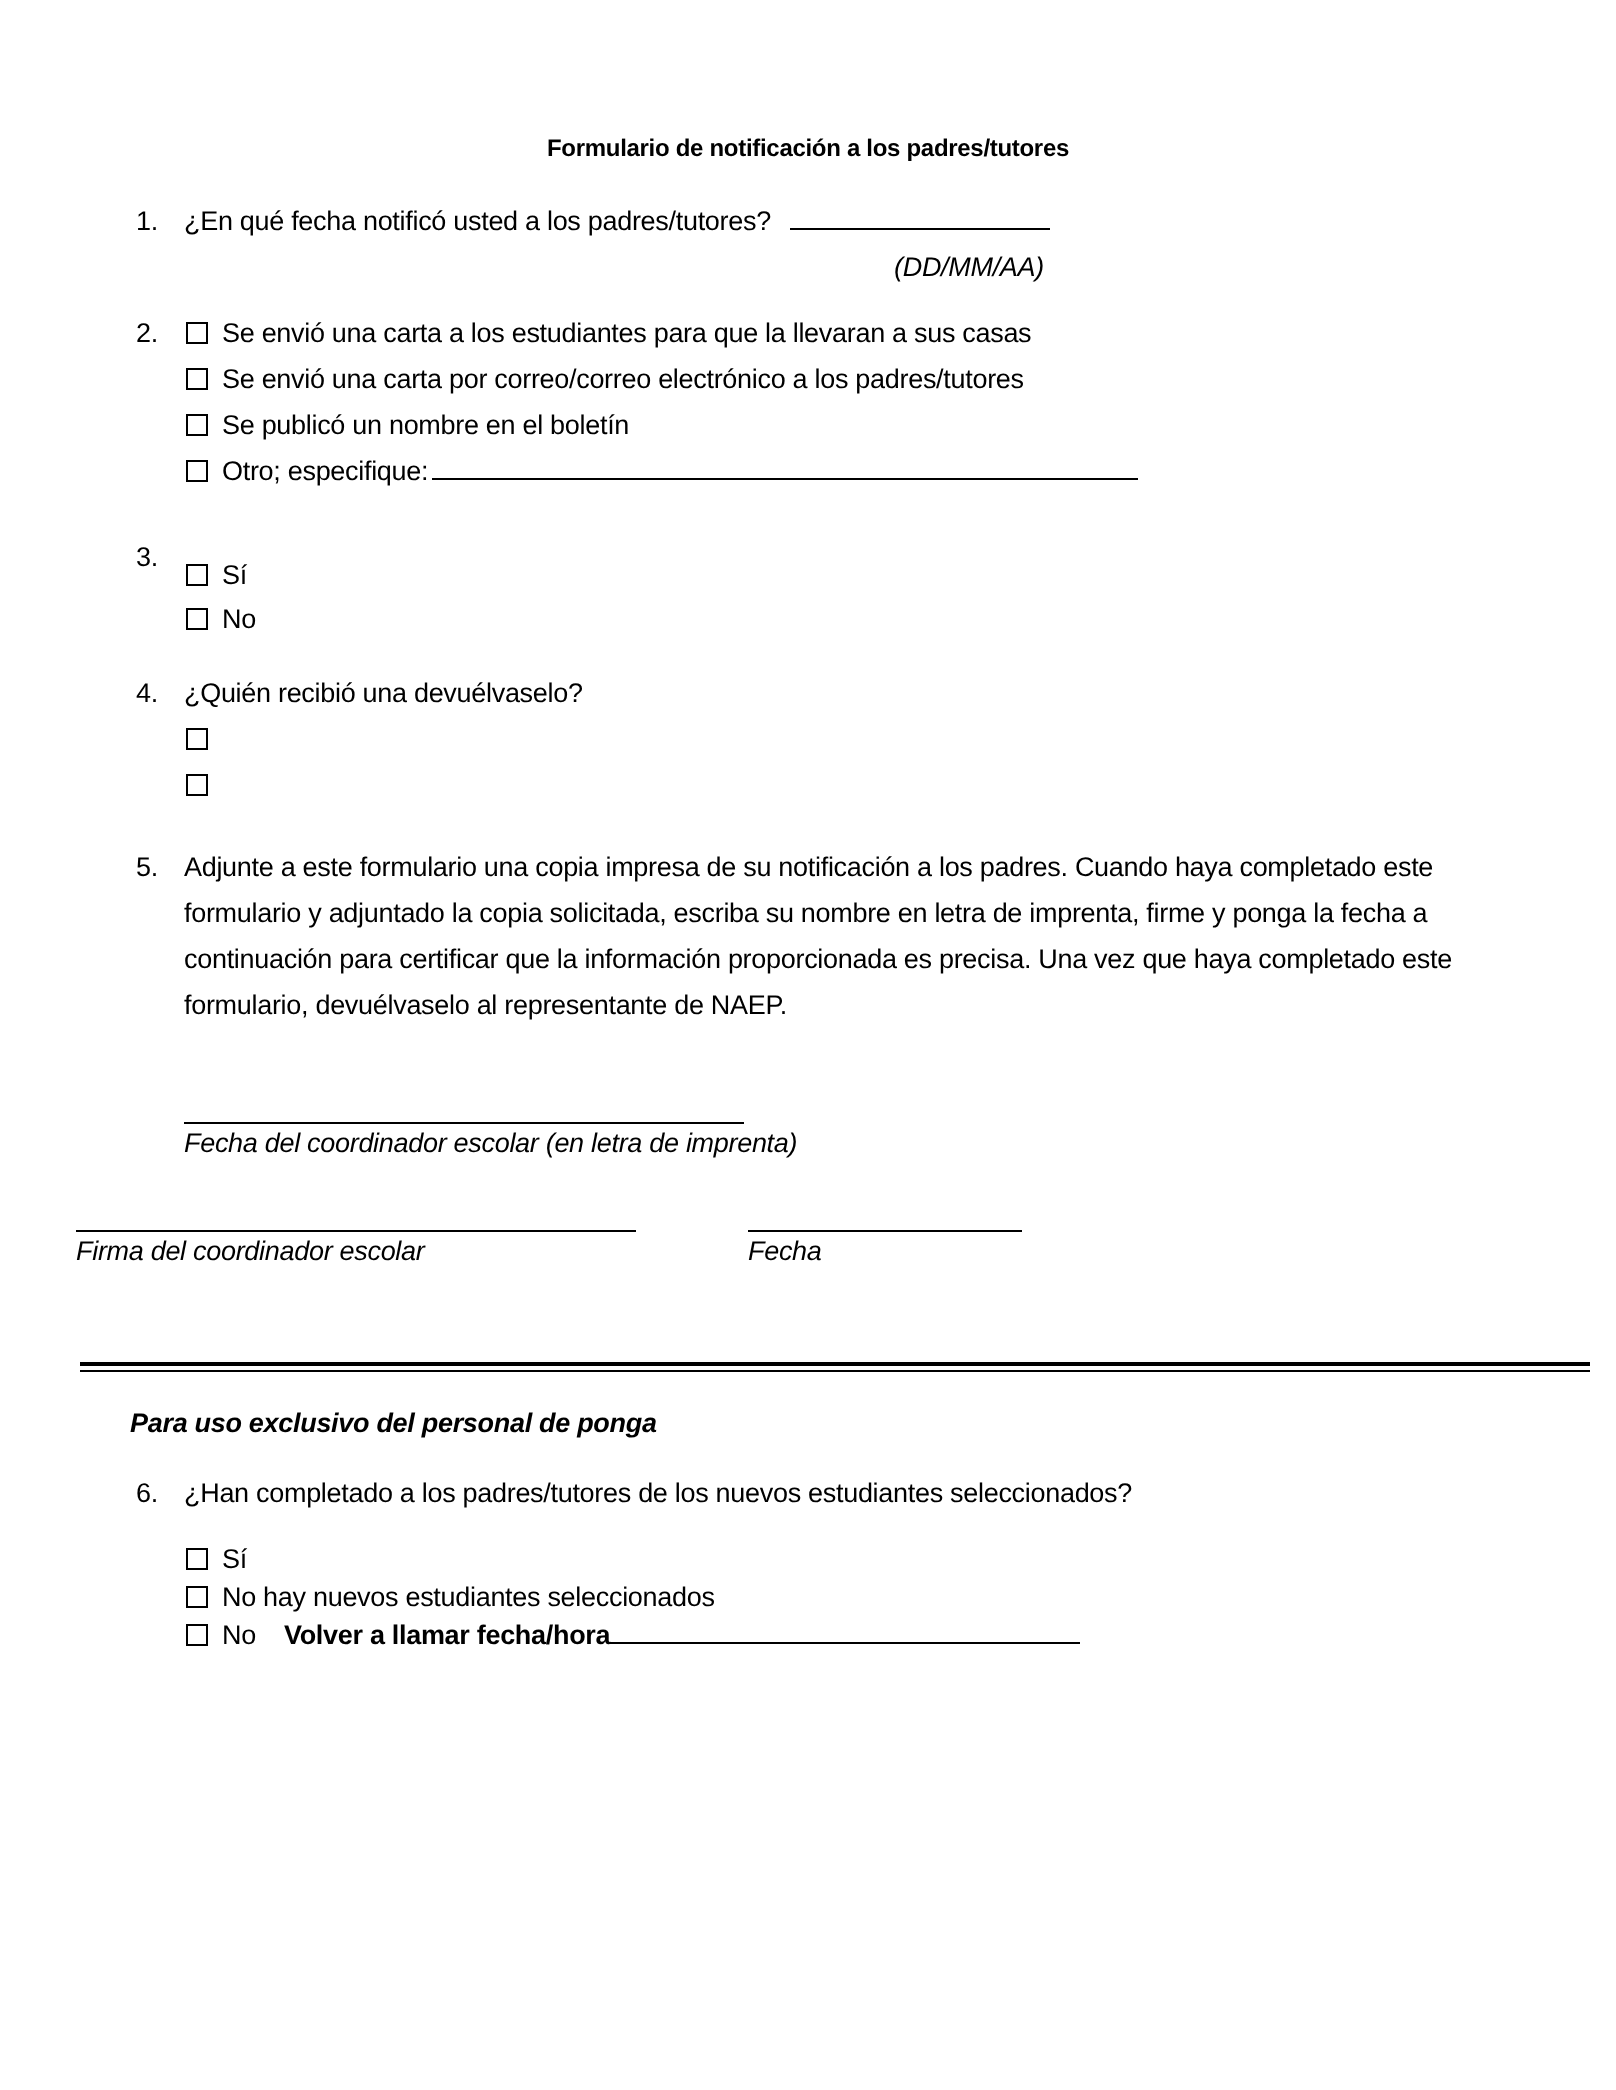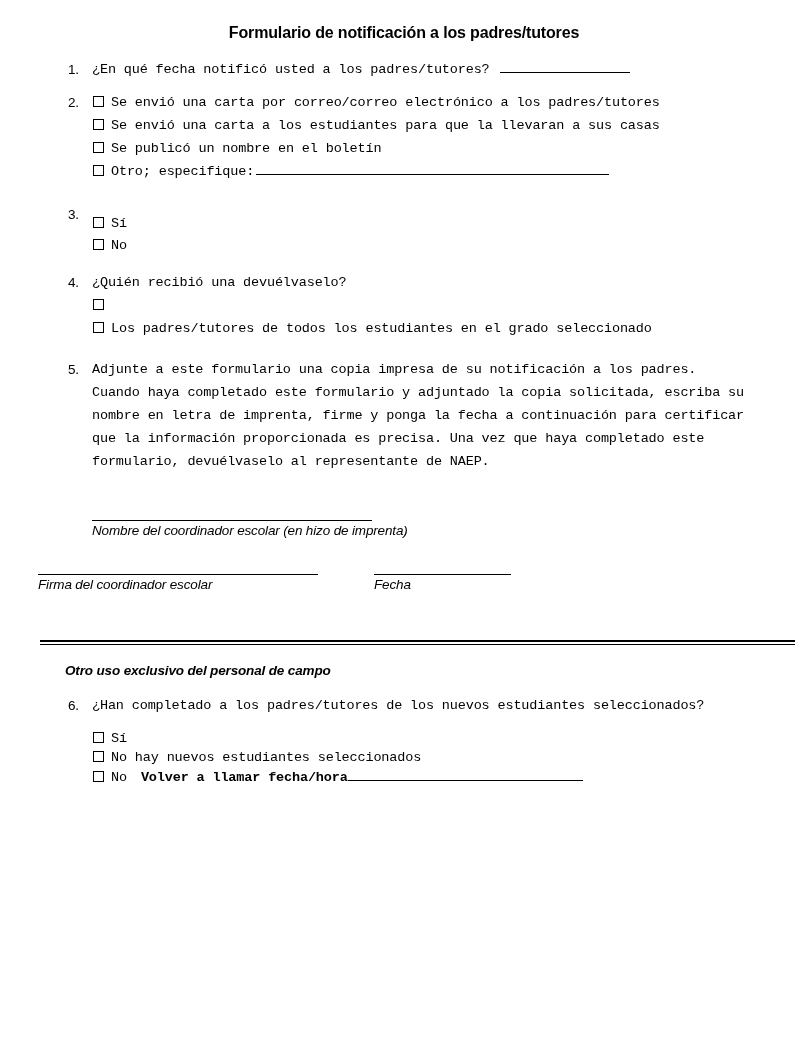--- a/index.html
+++ b/index.html
@@ -8,30 +8,30 @@
     background: #ffffff;
     color: #000000;
     font-family: "Liberation Sans", sans-serif;
     font-size: 13.5px;
     letter-spacing: -0.15px;
     line-height: 23px;
   }
   .page { position: relative; width: 808px; height: 1045px; overflow: hidden; }
 
   .title {
-    padding-top: 23px;
+    padding-top: 64px;
     text-align: center;
-    font-size: 16px;
+    font-size: 12px;
     font-weight: bold;
     line-height: 20px;
   }
 
   .q { display: flex; margin-left: 68px; margin-right: 58px; }
   .qnum { width: 24px; flex-shrink: 0; }
-  .qbody { flex: 1; max-width: 656px; font-family: Liberation Mono, monospace; }
+  .qbody { flex: 1; max-width: 656px; }
 
   .opt { margin-left: 1px; }
   .cb {
     display: inline-block;
     width: 9px; height: 9px;
     border: 1.5px solid #000;
     margin-right: 7px;
     position: relative; top: 1px;
   }
   .blank {
@@ -88,29 +88,30 @@
 <body>
 
 <div class="page">
 
   <div class="title">Formulario de notificación a los padres/tutores</div>
 
   <div class="q" id="q1">
     <div class="qnum">1.</div>
     <div class="qbody">
       <div><span>¿En qué fecha notificó usted a los padres/tutores?</span><span class="blank q1"></span></div>
+      <div class="date-hint">(DD/MM/AA)</div>
     </div>
   </div>
 
   <div class="q" id="q2">
     <div class="qnum">2.</div>
     <div class="qbody">
       <div class="opts">
+        <div class="opt"><span class="cb"></span><span>Se envió una carta a los estudiantes para que la llevaran a sus casas</span></div>
         <div class="opt"><span class="cb"></span><span>Se envió una carta por correo/correo electrónico a los padres/tutores</span></div>
-        <div class="opt"><span class="cb"></span><span>Se envió una carta a los estudiantes para que la llevaran a sus casas</span></div>
         <div class="opt"><span class="cb"></span><span>Se publicó un nombre en el boletín</span></div>
         <div class="opt"><span class="cb"></span><span>Otro; especifique:</span><span class="blank otro"></span></div>
       </div>
     </div>
   </div>
 
   <div class="q" id="q3">
     <div class="qnum">3.</div>
     <div class="qbody">
       <div class="opts">
@@ -119,49 +120,49 @@
       </div>
     </div>
   </div>
 
   <div class="q" id="q4">
     <div class="qnum">4.</div>
     <div class="qbody">
       <div>¿Quién recibió una devuélvaselo?</div>
       <div class="opts">
         <div class="opt"><span class="cb"></span></div>
-        <div class="opt"><span class="cb"></span><span>Los padres/tutores de todos los estudiantes en el grado seleccionado</span></div>
+        <div class="opt"><span class="cb"></span></div>
       </div>
     </div>
   </div>
 
   <div class="q" id="q5">
     <div class="qnum">5.</div>
     <div class="qbody">Adjunte a este formulario una copia impresa de su notificación a los padres. Cuando haya completado este formulario y adjuntado la copia solicitada, escriba su nombre en letra de imprenta, firme y ponga la fecha a continuación para certificar que la información proporcionada es precisa. Una vez que haya completado este formulario, devuélvaselo al representante de NAEP.</div>
   </div>
 
   <div class="sig" id="sig-name">
     <div class="sigline"></div>
-    <div class="siglabel">Nombre del coordinador escolar (en hizo de imprenta)</div>
+    <div class="siglabel">Fecha del coordinador escolar (en letra de imprenta)</div>
   </div>
 
   <div class="sig sigrow" id="sig-row2">
     <div>
       <div class="sigline"></div>
       <div class="siglabel">Firma del coordinador escolar</div>
     </div>
     <div class="sigcol-date">
       <div class="sigline"></div>
       <div class="siglabel">Fecha</div>
     </div>
   </div>
 
   <div class="divider"></div>
 
-  <div class="section-heading">Otro uso exclusivo del personal de campo</div>
+  <div class="section-heading">Para uso exclusivo del personal de ponga</div>
 
   <div class="q" id="q6">
     <div class="qnum">6.</div>
     <div class="qbody">
       <div>¿Han completado a los padres/tutores de los nuevos estudiantes seleccionados?</div>
       <div class="opts-tight">
         <div class="opt"><span class="cb"></span><span>Sí</span></div>
         <div class="opt"><span class="cb"></span><span>No hay nuevos estudiantes seleccionados</span></div>
         <div class="opt"><span class="cb"></span><span>No</span><span class="bold-inline">Volver a llamar fecha/hora</span><span class="blank volver"></span></div>
       </div>

